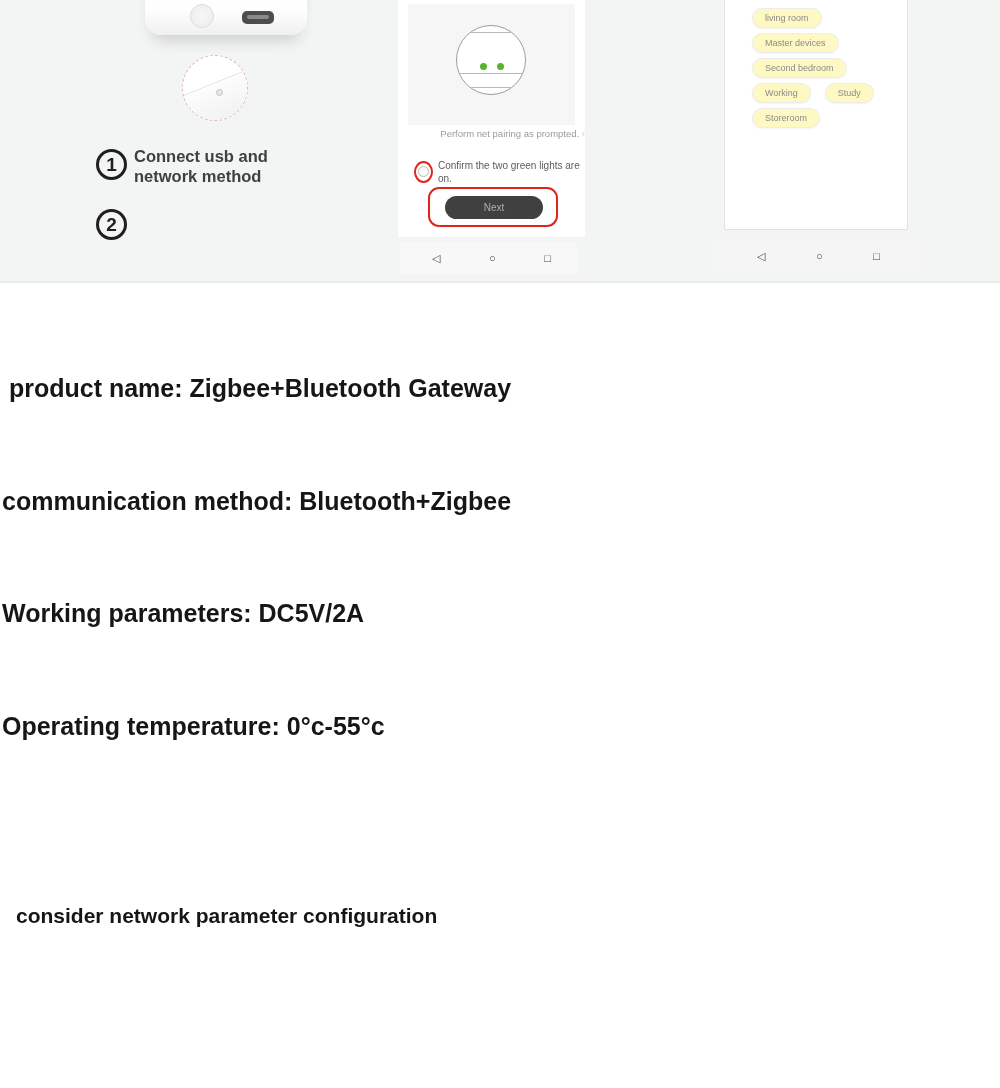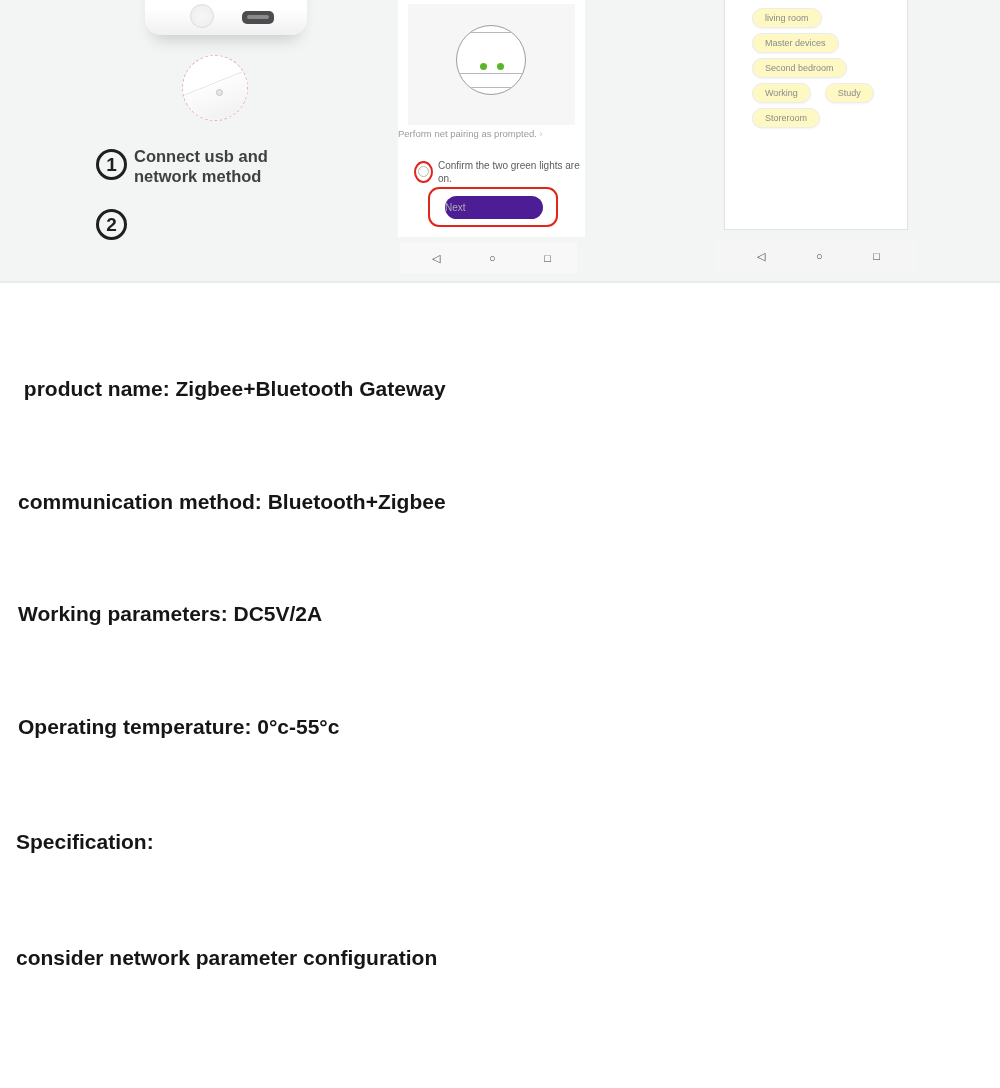--- a/index.html
+++ b/index.html
@@ -36,34 +36,34 @@
     font-size:19px; font-weight:700; color:#1f1f1f; text-align:center; line-height:25px; margin-top:3px; }
   .step-text { margin-left:7px; font-size:16.5px; font-weight:700; color:#404040; line-height:20px; }
 
   
   .phone1 { position:absolute; left:398px; top:0; width:187px; height:237px; background:#ffffff; }
   .illus-box { position:absolute; left:10px; top:4px; width:167px; height:121px; background:#f6f6f7; }
   .illus-circle { position:absolute; left:48px; top:21px; width:70px; height:70px;
     border:1px solid #9d9d9f; border-radius:50%; background:#fff; overflow:hidden; }
   .illus-line { position:absolute; left:0; width:100%; height:1px; background:#b9b9bb; }
   .led-dot { position:absolute; width:7px; height:7px; border-radius:50%; }
-  .pair-caption { position:absolute; left:0; top:128px; width:100%; text-align:left;
+  .pair-caption { position:absolute; left:0; top:128px; width:100%; text-align:right;
     font-size:9.5px; color:#9b9b9b; }
   .pair-caption .chev { color:#c4c4c4; }
   .confirm-row { position:absolute; left:16px; top:158px; width:176px; }
   .red-ring { position:absolute; left:0; top:3px; width:19px; height:22px;
     border:2px solid #e0251b; border-radius:50%; }
   .radio-circle { position:absolute; left:4px; top:8px; width:11px; height:11px;
     border:1px solid #b9b9bb; border-radius:50%; background:#fdfdfd; }
   .confirm-text { position:absolute; left:24px; top:2px; width:158px;
     font-size:10px; color:#5c5c5c; line-height:12.5px; }
   .next-outline { position:absolute; left:30px; top:187px; width:130px; height:40px;
     border:2.5px solid #e0251b; border-radius:11px; }
   .next-pill { position:absolute; left:15px; top:7px; width:98px; height:23px;
-    border-radius:12px; background:#4c1d95; text-align:left;
+    border-radius:12px; background:#404040; text-align:center;
     font-size:10px; color:#aeaeb0; line-height:23px; }
 
   
   .nav-strip { position:absolute; display:flex; align-items:center; justify-content:space-between; }
   .nav1 { left:400px; top:243px; width:177px; height:30px; background:#f8f8f9; padding:0 26px 0 32px; }
   .nav2 { left:715px; top:240px; width:203px; height:32px; background:#f5f5f6; padding:0 38px 0 42px; }
   .nav-icon { font-size:11px; color:#3c3c3e; line-height:1; }
 
   
   .phone2 { position:absolute; left:724px; top:-2px; width:184px; height:232px;
@@ -71,21 +71,21 @@
   .tags { padding:9px 0 0 27px; }
   .tag-row { margin-bottom:4px; white-space:nowrap; }
   .tag { display:inline-block; font-size:9px; color:#8a8a8c; background:#fef9c3;
     border:1px solid #ececee; border-radius:11px; padding:4px 12px;
     box-shadow:0 1px 2px rgba(0,0,0,0.05); }
   .tag + .tag { margin-left:14px; }
 
   
   .content { position:absolute; left:0; top:285px; width:1000px; color:#161616; font-weight:700; }
   .content div { white-space:pre-wrap; }
-  .grp-product { margin-top:10px; padding-left:18px; font-size:21px; line-height:37.5px; }
+  .grp-product { margin-top:10px; padding-left:2px; font-size:25px; line-height:37.5px; }
   .grp-spec-head { margin-top:2px; padding-left:16px; font-size:21px; line-height:40px; }
   .grp-spec { margin-top:1px; padding-left:16px; font-size:21px; line-height:38px; }
 </style>
 </head>
 <body>
 
 <div class="page">
 
   <div class="banner">
 
@@ -155,21 +155,20 @@
     </div>
   </div>
 
   <div class="content">
     <div class="grp-product">
       <div> product name: Zigbee+Bluetooth Gateway</div>
       <div>communication method: Bluetooth+Zigbee</div>
       <div>Working parameters: DC5V/2A</div>
       <div>Operating temperature: 0°c-55°c</div>
     </div>
-    <div class="grp-spec-head">Specification:</div>
     <div class="grp-spec">
       <div>consider network parameter configuration</div>
       
       
       
     </div>
 
   </div>
 
 </div>

